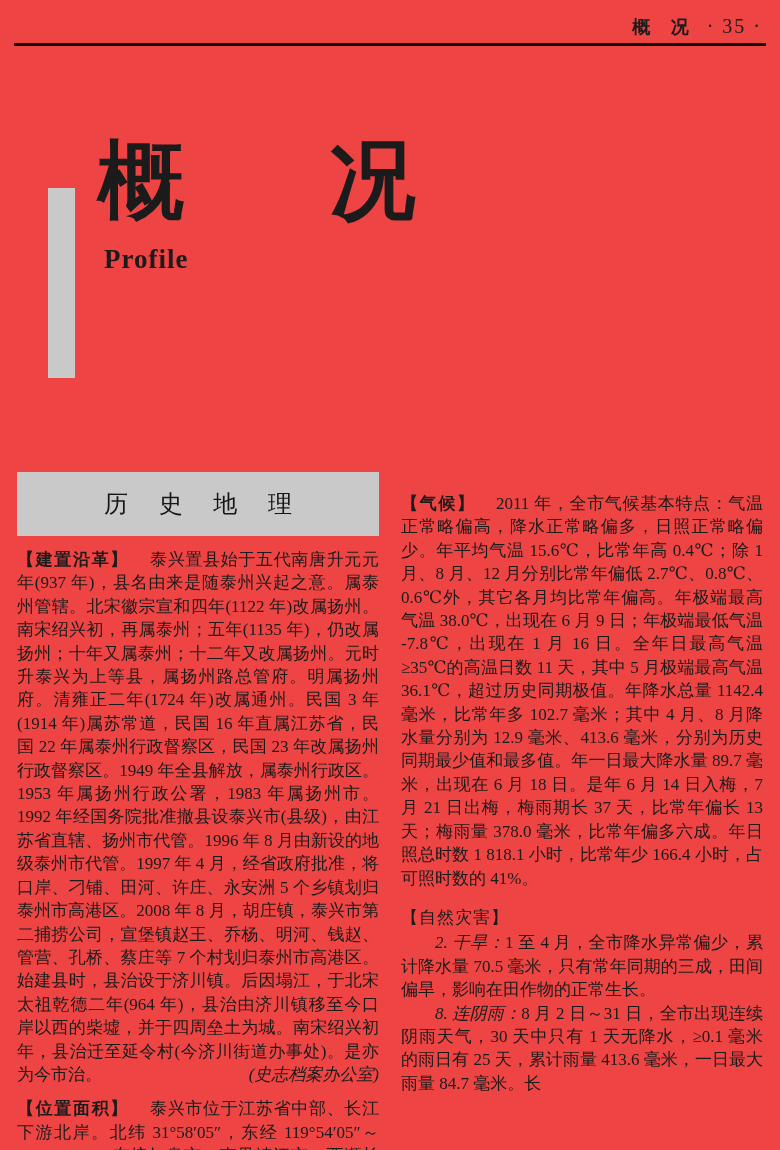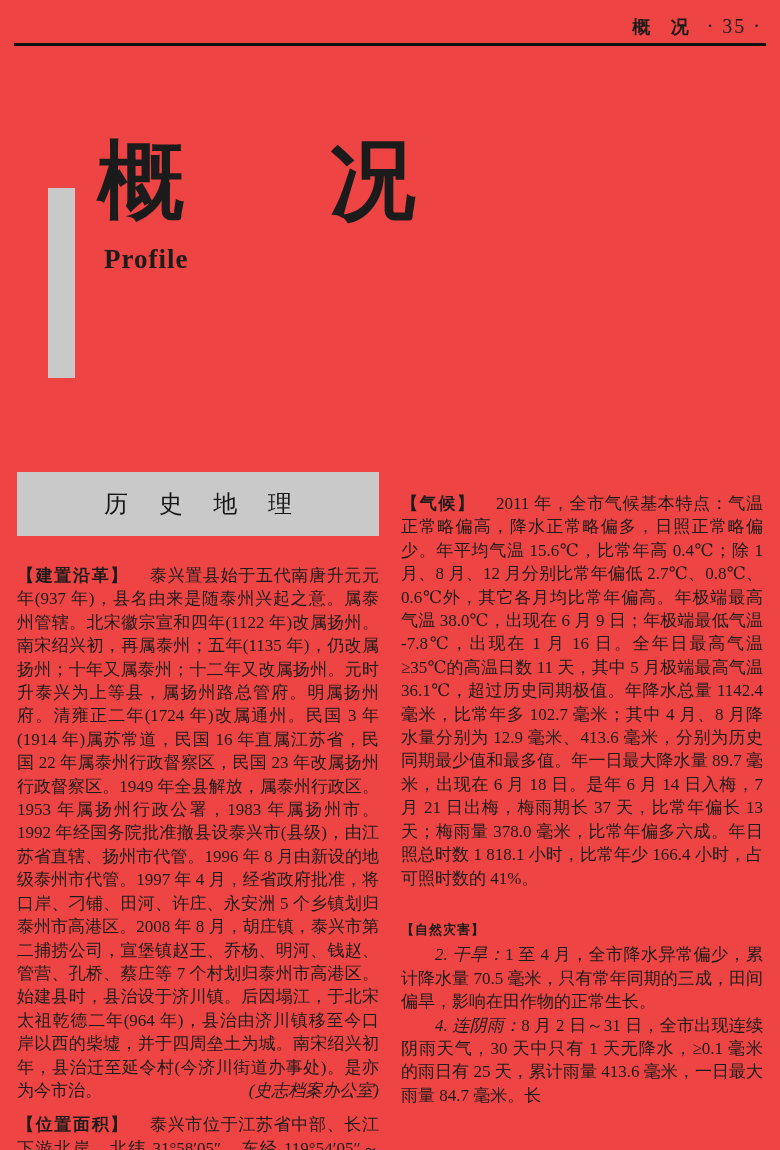--- a/index.html
+++ b/index.html
@@ -45,42 +45,42 @@
   }
   .editor-line .sq{font-style:normal;font-family:"DejaVu Sans",sans-serif;font-size:26px;margin-right:2px;}
   .editor-line .gap{display:inline-block;width:28px;}
   
   .columns{
     position:absolute;top:460px;left:17px;width:746px;height:690px;
     display:flex;gap:22px;overflow:hidden;
   }
   .col{width:362px;flex:0 0 362px;}
   .banner{
-    margin-top:12px;margin-bottom:28px;
+    margin-top:12px;margin-bottom:12px;
     height:64px;background:#c9c9c9;
     display:flex;align-items:center;justify-content:center;
     font-family:"Liberation Sans","DejaVu Sans",sans-serif;
     font-size:24px;font-weight:500;letter-spacing:12px;color:#161616;
     text-indent:12px;
   }
   .para{
     font-size:17px;line-height:23.4px;
     text-align:justify;margin:0 0 11px 0;
   }
   .para:last-child{margin-bottom:0;}
   .para-head{
     font-family:"Liberation Sans","DejaVu Sans",sans-serif;
     font-weight:bold;letter-spacing:1px;
   }
   .head-gap{display:inline-block;width:1.2em;}
   .sig{float:right;font-style:italic;}
   .block-head{
     font-family:"Liberation Sans","DejaVu Sans",sans-serif;
-    font-weight:bold;font-size:13px;line-height:23.4px;
-    margin:28px 0 2px 0;letter-spacing:1px;
+    font-weight:normal;font-size:17px;line-height:23.4px;
+    margin:16px 0 2px 0;letter-spacing:1px;
   }
   .mt{margin-top:32px;}
   .disaster-item{text-indent:2em;margin-bottom:0;}
   .item-label{font-style:italic;}
 </style>
 </head>
 <body>
 
 <div class="page">
 
@@ -115,18 +115,18 @@
         <span class="para-head">【气候】</span><span class="head-gap"></span><span>2011 年，全市气候基本特点：气温正常略偏高，降水正常略偏多，日照正常略偏少。年平均气温 15.6℃，比常年高 0.4℃；除 1 月、8 月、12 月分别比常年偏低 2.7℃、0.8℃、0.6℃外，其它各月均比常年偏高。年极端最高气温 38.0℃，出现在 6 月 9 日；年极端最低气温 -7.8℃，出现在 1 月 16 日。全年日最高气温≥35℃的高温日数 11 天，其中 5 月极端最高气温 36.1℃，超过历史同期极值。年降水总量 1142.4 毫米，比常年多 102.7 毫米；其中 4 月、8 月降水量分别为 12.9 毫米、413.6 毫米，分别为历史同期最少值和最多值。年一日最大降水量 89.7 毫米，出现在 6 月 18 日。是年 6 月 14 日入梅，7 月 21 日出梅，梅雨期长 37 天，比常年偏长 13 天；梅雨量 378.0 毫米，比常年偏多六成。年日照总时数 1 818.1 小时，比常年少 166.4 小时，占可照时数的 41%。</span>
       </p>
 
       <div class="block-head">【自然灾害】</div>
 
       <p class="para disaster-item">
         <span class="item-label">2. 干旱：</span><span>1 至 4 月，全市降水异常偏少，累计降水量 70.5 毫米，只有常年同期的三成，田间偏旱，影响在田作物的正常生长。</span>
       </p>
 
       <p class="para disaster-item">
-        <span class="item-label">4. 连阴雨：</span><span>8 月 2 日～31 日，全市出现连续阴雨天气，30 天中只有 1 天无降水，≥0.1 毫米的雨日有 25 天，累计雨量 413.6 毫米，一日最大雨量 84.7 毫米。长</span>
+        <span class="item-label">8. 连阴雨：</span><span>8 月 2 日～31 日，全市出现连续阴雨天气，30 天中只有 1 天无降水，≥0.1 毫米的雨日有 25 天，累计雨量 413.6 毫米，一日最大雨量 84.7 毫米。长</span>
       </p>
     </div>
 
   </div>
 </div>
 
 </body></html>

